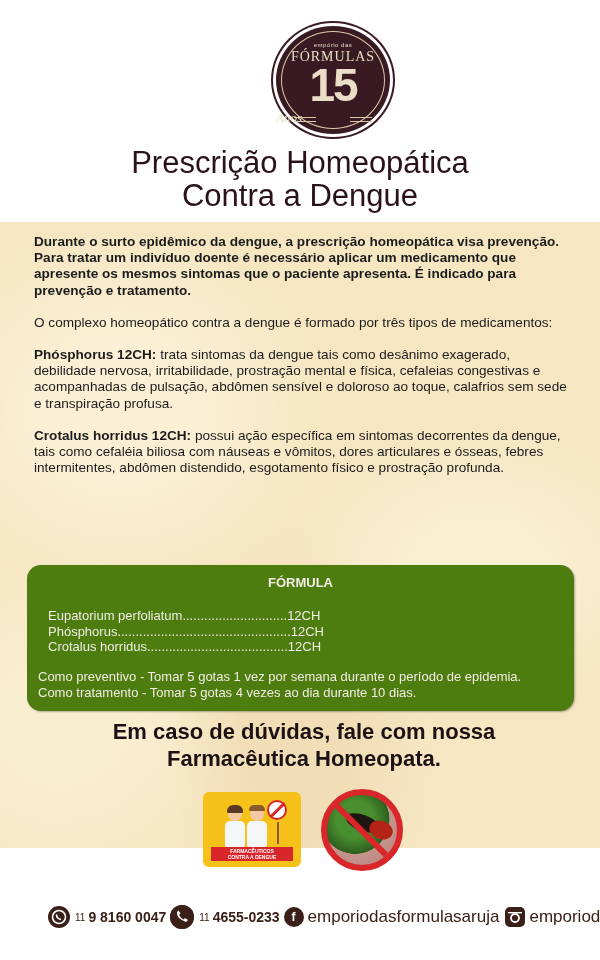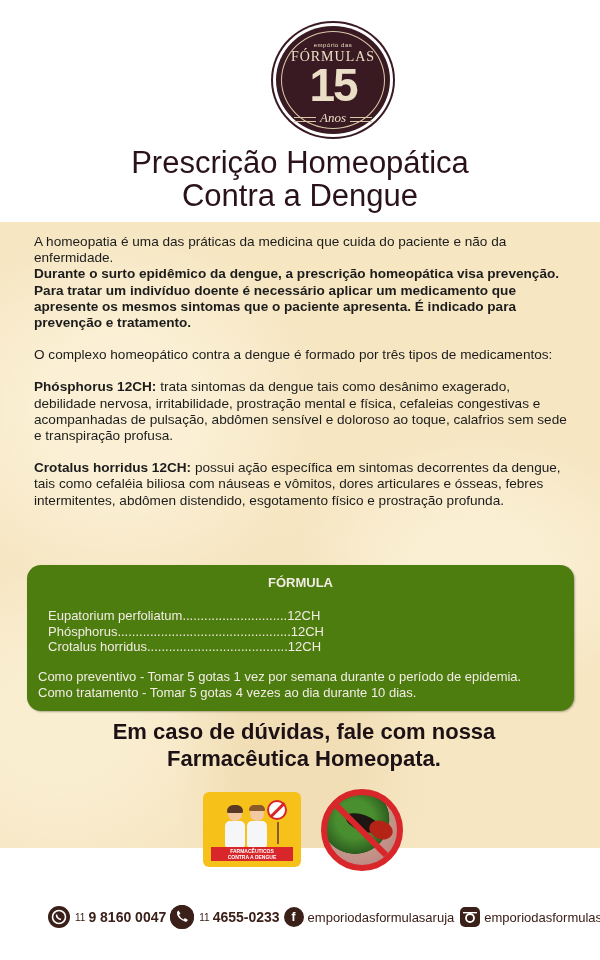--- a/index.html
+++ b/index.html
@@ -12,21 +12,21 @@
     box-shadow: 0 0 0 3px #ffffff, 0 0 0 5px #3a1a22;
     margin-left: 32px;
   }
   .logo-ring {
     position: absolute; left: 5px; top: 5px; right: 5px; bottom: 5px;
     border-radius: 50%; border: 1.5px solid #d9c9a8;
   }
   .logo-small { position: absolute; top: 16px; width: 100%; text-align: center; font-size: 6px; color: #e8dcc2; letter-spacing: 0.5px; }
   .logo-brand { position: absolute; top: 23px; width: 100%; text-align: center; font-family: "Liberation Serif", serif; font-size: 14px; color: #eadfc6; letter-spacing: 1px; }
   .logo-num { position: absolute; top: 36px; width: 100%; text-align: center; font-size: 46px; font-weight: bold; color: #eadfc6; line-height: 46px; letter-spacing: -2px; }
-  .logo-anos { position: absolute; top: 84px; width: 100%; text-align: center; font-family: "Liberation Serif", serif; font-style: italic; font-size: 13px; color: #eadfc6; }
+  .logo-anos { position: absolute; top: 84px; width: 100%; font-family: "Liberation Serif", serif; font-style: italic; font-size: 13px; color: #eadfc6; }
   .logo-bar { position: absolute; top: 91px; height: 5px; width: 22px; border-top: 1.5px solid #d9c9a8; border-bottom: 1.5px solid #d9c9a8; }
   .logo-bar.l { left: 18px; } .logo-bar.r { right: 18px; }
 
   .title {
     position: absolute; left: 0; top: 146px; width: 600px; text-align: center;
     font-size: 31px; font-weight: normal; line-height: 33px; color: #2a1219;
   }
 
   .beige {
     position: absolute; left: 0; top: 222px; width: 600px; height: 626px;
@@ -93,21 +93,21 @@
   }
   .ficon {
     width: 20px; height: 20px; border-radius: 50%; background: #3a2018; color: #fff;
     display: inline-flex; align-items: center; justify-content: center; font-size: 12px; font-weight: bold;
   }
   .ficon.sq { border-radius: 5px; background: #3a2018; }
   .ficon.wa { width: 22px; height: 22px; }
   .ficon.ph { width: 24px; height: 24px; }
   .area { font-size: 10px; color: #3a2018; margin: 0 3px 0 5px; }
   .num { font-size: 14px; font-weight: bold; color: #3a2018; margin-right: 4px; }
-  .handle { font-size: 13px; color: #3a2018; margin: 0 6px 0 4px; }
+  .handle { font-size: 17px; color: #3a2018; margin: 0 6px 0 4px; }
 </style>
 </head>
 <body>
 
 <div class="logo">
   <div class="logo-ring"></div>
   <div class="logo-small">empório das</div>
   <div class="logo-brand">FÓRMULAS</div>
   <div class="logo-num">15</div>
   <div class="logo-bar l"></div>
@@ -116,21 +116,20 @@
 </div>
 
 <div class="title">
   <div>Prescrição Homeopática</div>
   <div>Contra a Dengue</div>
 </div>
 
 <div class="beige"></div>
 
 <div class="body-text">
-  <p>A homeopatia é uma das práticas da medicina que cuida do paciente e não da enfermidade.</p>
   <p class="b">Durante o surto epidêmico da dengue, a prescrição homeopática visa prevenção. Para tratar um indivíduo doente é necessário aplicar um medicamento que apresente os mesmos sintomas que o paciente apresenta. É indicado para prevenção e tratamento.</p>
   <div class="gap"></div>
   <p>O complexo homeopático contra a dengue é formado por três tipos de medicamentos:</p>
   <div class="gap"></div>
   <p><span class="b">Phósphorus 12CH:</span><span> trata sintomas da dengue tais como desânimo exagerado, debilidade nervosa, irritabilidade, prostração mental e física, cefaleias congestivas e acompanhadas de pulsação, abdômen sensível e doloroso ao toque, calafrios sem sede e transpiração profusa.</span></p>
   <div class="gap"></div>
   <p><span class="b">Crotalus horridus 12CH:</span><span> possui ação específica em sintomas decorrentes da dengue, tais como cefaléia biliosa com náuseas e vômitos, dores articulares e ósseas, febres intermitentes, abdômen distendido, esgotamento físico e  prostração profunda.</span></p>
 </div>
 
 <div class="formula-box">

